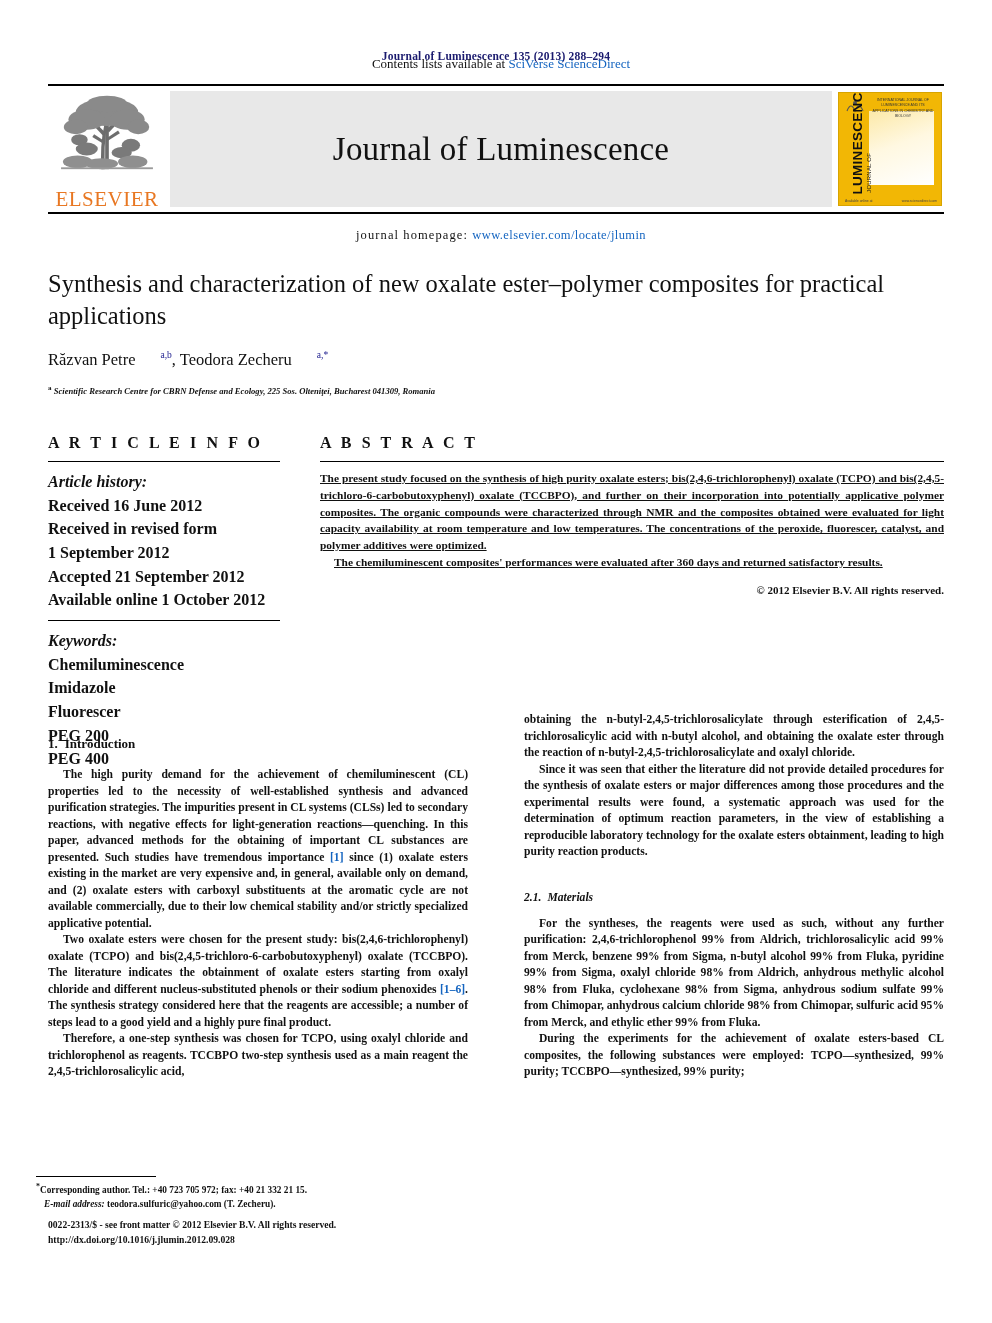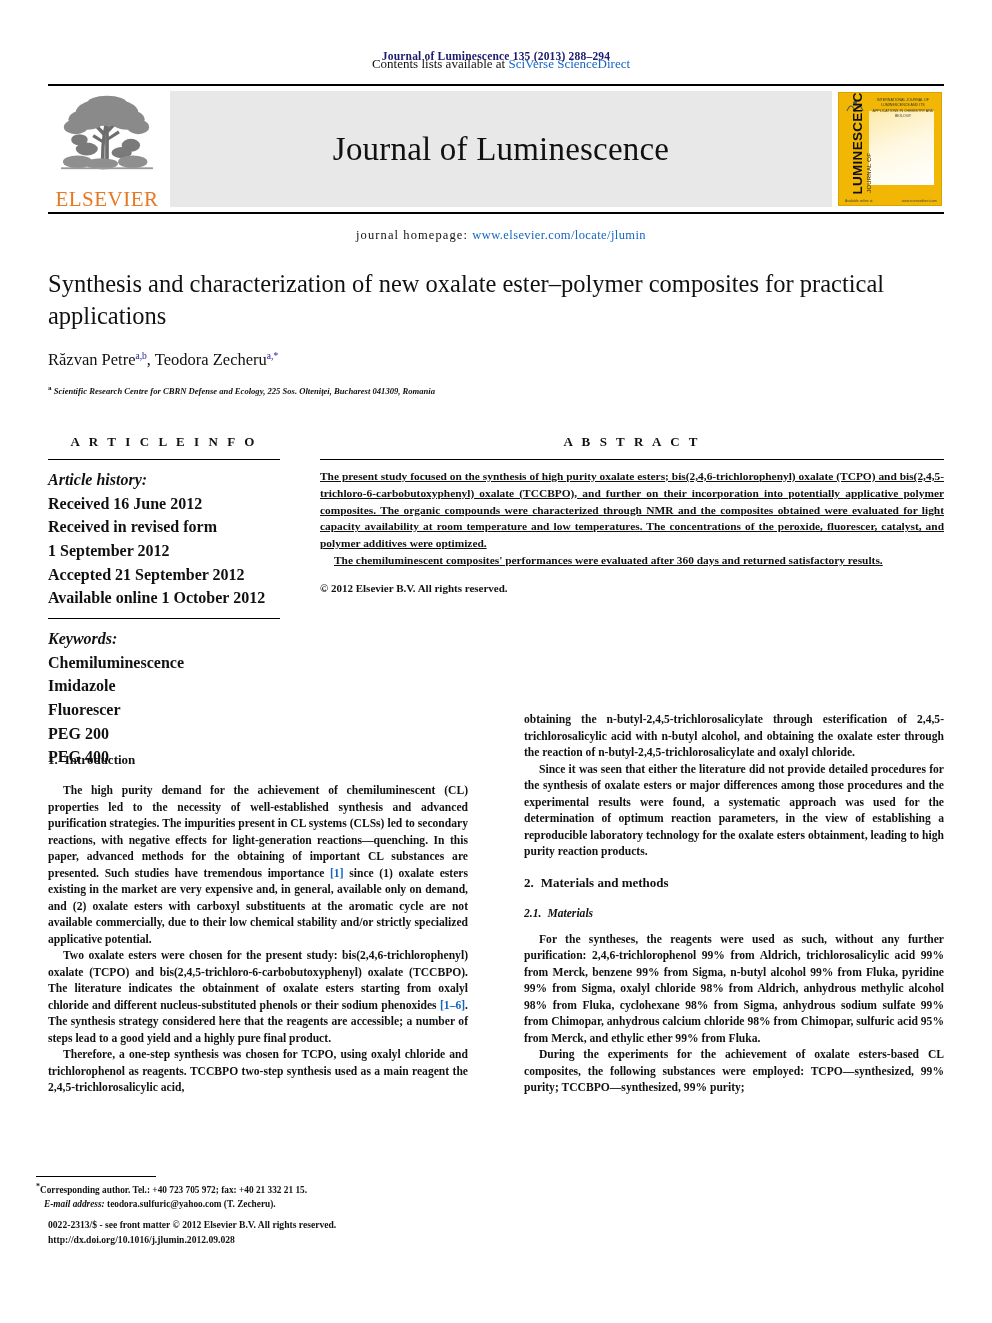--- a/index.html
+++ b/index.html
@@ -83,47 +83,47 @@
     font-size:3.4px;color:#444;font-family:"Liberation Sans", sans-serif;
   }
 
   
   .titleblock{position:absolute;left:48px;top:268px;width:896px;}
   .ptitle{
     font-size:24.5px;line-height:1.30;font-weight:normal;
     font-family:"Liberation Serif", serif;color:#111;margin:0;
   }
   .authors{font-size:16.5px;margin-top:18px;color:#111;}
-  .authors sup{font-size:9.5px;color:#1a1a8c;vertical-align:super;}
+  .authors sup{font-size:9.5px;color:#1a1a8c;vertical-align:super;margin-left:25px;}
   .affils{margin-top:13px;}
   .affil{
     font-size:8.6px;font-style:italic;font-weight:bold;
     line-height:1.55;color:#111;font-family:"Liberation Serif", serif;
   }
   .affil sup{font-style:normal;font-size:7px;vertical-align:super;}
 
   
   .infoRow{position:absolute;left:48px;top:434px;width:896px;display:flex;}
   .infoCol{width:232px;flex:0 0 232px;}
   .absCol{flex:1 1 auto;margin-left:40px;}
   .sechead{
-    font-size:13px;font-weight:bold;letter-spacing:3.1px;
-    font-family:"Liberation Serif", serif;color:#111;text-align:center;
+    font-size:16px;font-weight:bold;letter-spacing:3.1px;
+    font-family:"Liberation Serif", serif;color:#111;
   }
   .rule{border-top:1.6px solid #000;margin:9px 0 8px 0;}
   .rule-thin{border-top:1.2px solid #000;margin:8px 0 8px 0;}
   .ital{font-style:italic;font-weight:bold;}
   .infotxt{font-size:16px;line-height:1.48;font-weight:bold;color:#111;}
   .abstxt{
     font-size:11.4px;line-height:1.47;text-align:justify;
     font-weight:bold;color:#111;
   }
   .abstxt p{margin:0;text-indent:14px;text-decoration:underline;}
   .abstxt p.first{text-indent:0;}
-  .copyline{text-align:left;font-size:11px;font-weight:bold;margin-top:11px;}
+  .copyline{text-align:right;font-size:11px;font-weight:bold;margin-top:11px;}
 
   
   .body{position:absolute;left:48px;top:712px;width:896px;display:flex;align-items:flex-end;}
   .col{width:420px;flex:0 0 420px;}
   .col.right{margin-left:56px;}
   h2.num{
     font-size:13px;font-weight:bold;margin:0 0 15px 0;color:#111;
     font-family:"Liberation Serif", serif;
   }
   h2.num .n{margin-right:7px;}
@@ -277,23 +277,20 @@
         <p id="p-intro-3">Therefore, a one-step synthesis was chosen for TCPO, using oxalyl chloride and trichlorophenol as reagents. TCCBPO two-step synthesis used as a main reagent the 2,4,5-trichlorosalicylic acid,</p>
       </div>
     </div>
 
     <div class="col right">
       <div class="bodytxt">
         <p id="p-intro-3-cont" style="text-indent: 0px;">obtaining the n-butyl-2,4,5-trichlorosalicylate through esterification of 2,4,5-trichlorosalicylic acid with n-butyl alcohol, and obtaining the oxalate ester through the reaction of n-butyl-2,4,5-trichlorosalicylate and oxalyl chloride.</p>
         <p>Since it was seen that either the literature did not provide detailed procedures for the synthesis of oxalate esters or major differences among those procedures and the experimental results were found, a systematic approach was used for the determination of optimum reaction parameters, in the view of establishing a reproducible laboratory technology for the oxalate esters obtainment, leading to high purity reaction products.</p>
       </div>
       <div class="spacer"></div>
-      <h2 class="num">
-        <span class="n">2.</span><span>Materials and methods</span>
-      </h2>
       <h3 class="sub">
         <span class="n">2.1.</span><span>Materials</span>
       </h3>
       <div class="bodytxt">
         <p>For the syntheses, the reagents were used as such, without any further purification: 2,4,6-trichlorophenol 99% from Aldrich, trichlorosalicylic acid 99% from Merck, benzene 99% from Sigma, n-butyl alcohol 99% from Fluka, pyridine 99% from Sigma, oxalyl chloride 98% from Aldrich, anhydrous methylic alcohol 98% from Fluka, cyclohexane 98% from Sigma, anhydrous sodium sulfate 99% from Chimopar, anhydrous calcium chloride 98% from Chimopar, sulfuric acid 95% from Merck, and ethylic ether 99% from Fluka.</p>
         <p>During the experiments for the achievement of oxalate esters-based CL composites, the following substances were employed: TCPO—synthesized, 99% purity; TCCBPO—synthesized, 99% purity;</p>
       </div>
     </div>
 
   </div>

